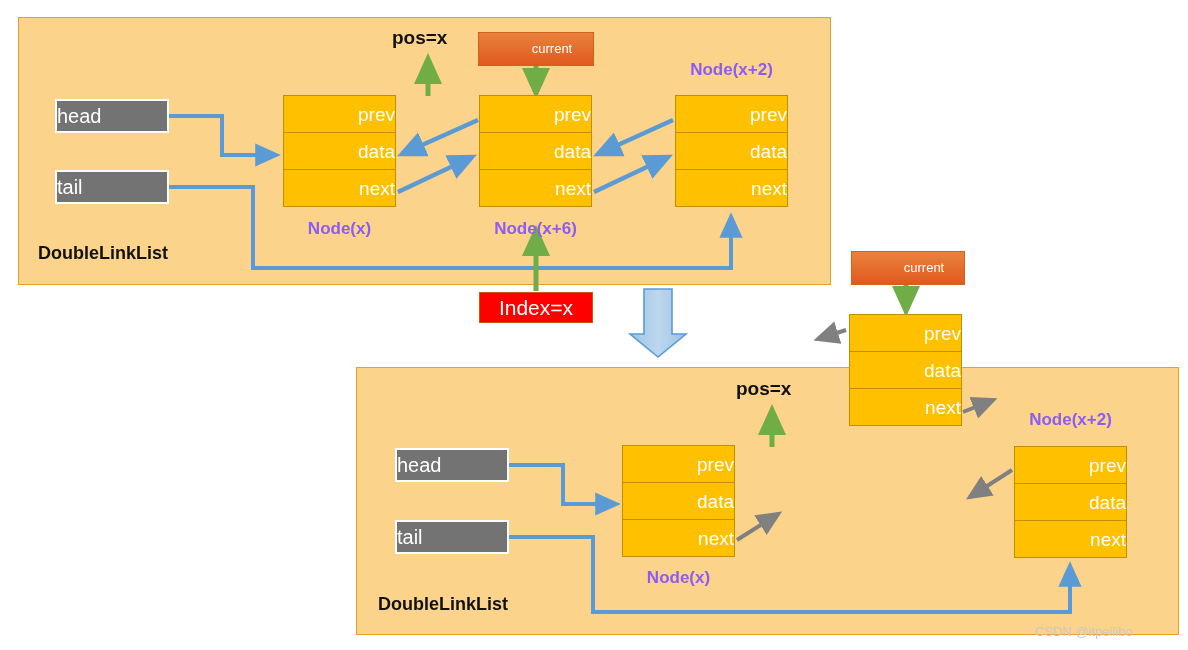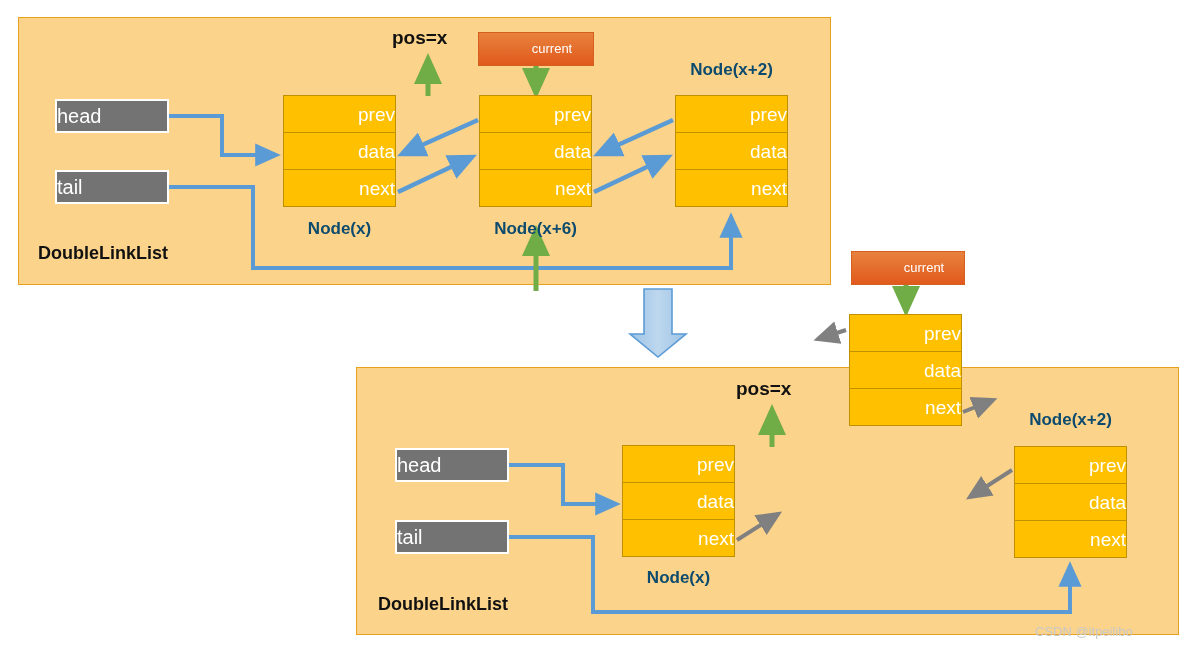--- a/index.html
+++ b/index.html
@@ -10,21 +10,21 @@
 
   
   .panel{position:absolute;background:#fbd38a;border:1px solid #e8a020;box-sizing:border-box;}
 
   
   .node{position:absolute;width:113px;box-sizing:border-box;}
   .node .cell{height:38px;line-height:38px;text-align:right;color:#ffffff;
               font-size:19px;background:#ffc000;border:1px solid #bf9000;
               box-sizing:border-box;margin-top:-1px;}
   .node .cell:first-child{margin-top:0;}
-  .node-label{position:absolute;font-weight:bold;font-size:17px;color:#0c4a6e;
+  .node-label{position:absolute;font-weight:bold;font-size:17px;color:#8b5cf6;
               white-space:nowrap;text-align:center;}
 
   
   .gbox{position:absolute;background:#737373;border:2px solid #ffffff;
         color:#ffffff;font-size:20px;text-align:left;box-sizing:border-box;}
   .obox{position:absolute;background:linear-gradient(#e8823c,#e1591d);
         border:1px solid #d4601f;color:#ffffff;font-size:13px;text-align:center;
         box-sizing:border-box;padding-left:32px;}
   .rbox{position:absolute;background:#ff0000;border:1px solid #c55a11;
         color:#ffffff;font-size:21px;text-align:center;box-sizing:border-box;}
@@ -140,20 +140,23 @@
   </div>
 
   <div class="plain-label" style="left:38px;top:243px;">DoubleLinkList</div>
 
   <div class="plain-label" style="left:392px;top:27px;font-size:19px;">pos=x</div>
 
   <div class="obox" style="left:478px;top:32px;width:116px;height:34px;line-height:32px;">
     <span>current</span>
   </div>
 
+  <div class="rbox" style="left:479px;top:292px;width:114px;height:31px;line-height:29px;">
+    <span>Index=x</span>
+  </div>
 
   <div class="node" style="left:283px;top:95px;">
     <div class="cell">prev</div>
     <div class="cell">data</div>
     <div class="cell">next</div>
   </div>
   <div class="node-label" style="left:283px;top:219px;width:113px;">Node(x)</div>
 
   <div class="node" style="left:479px;top:95px;">
     <div class="cell">prev</div>

